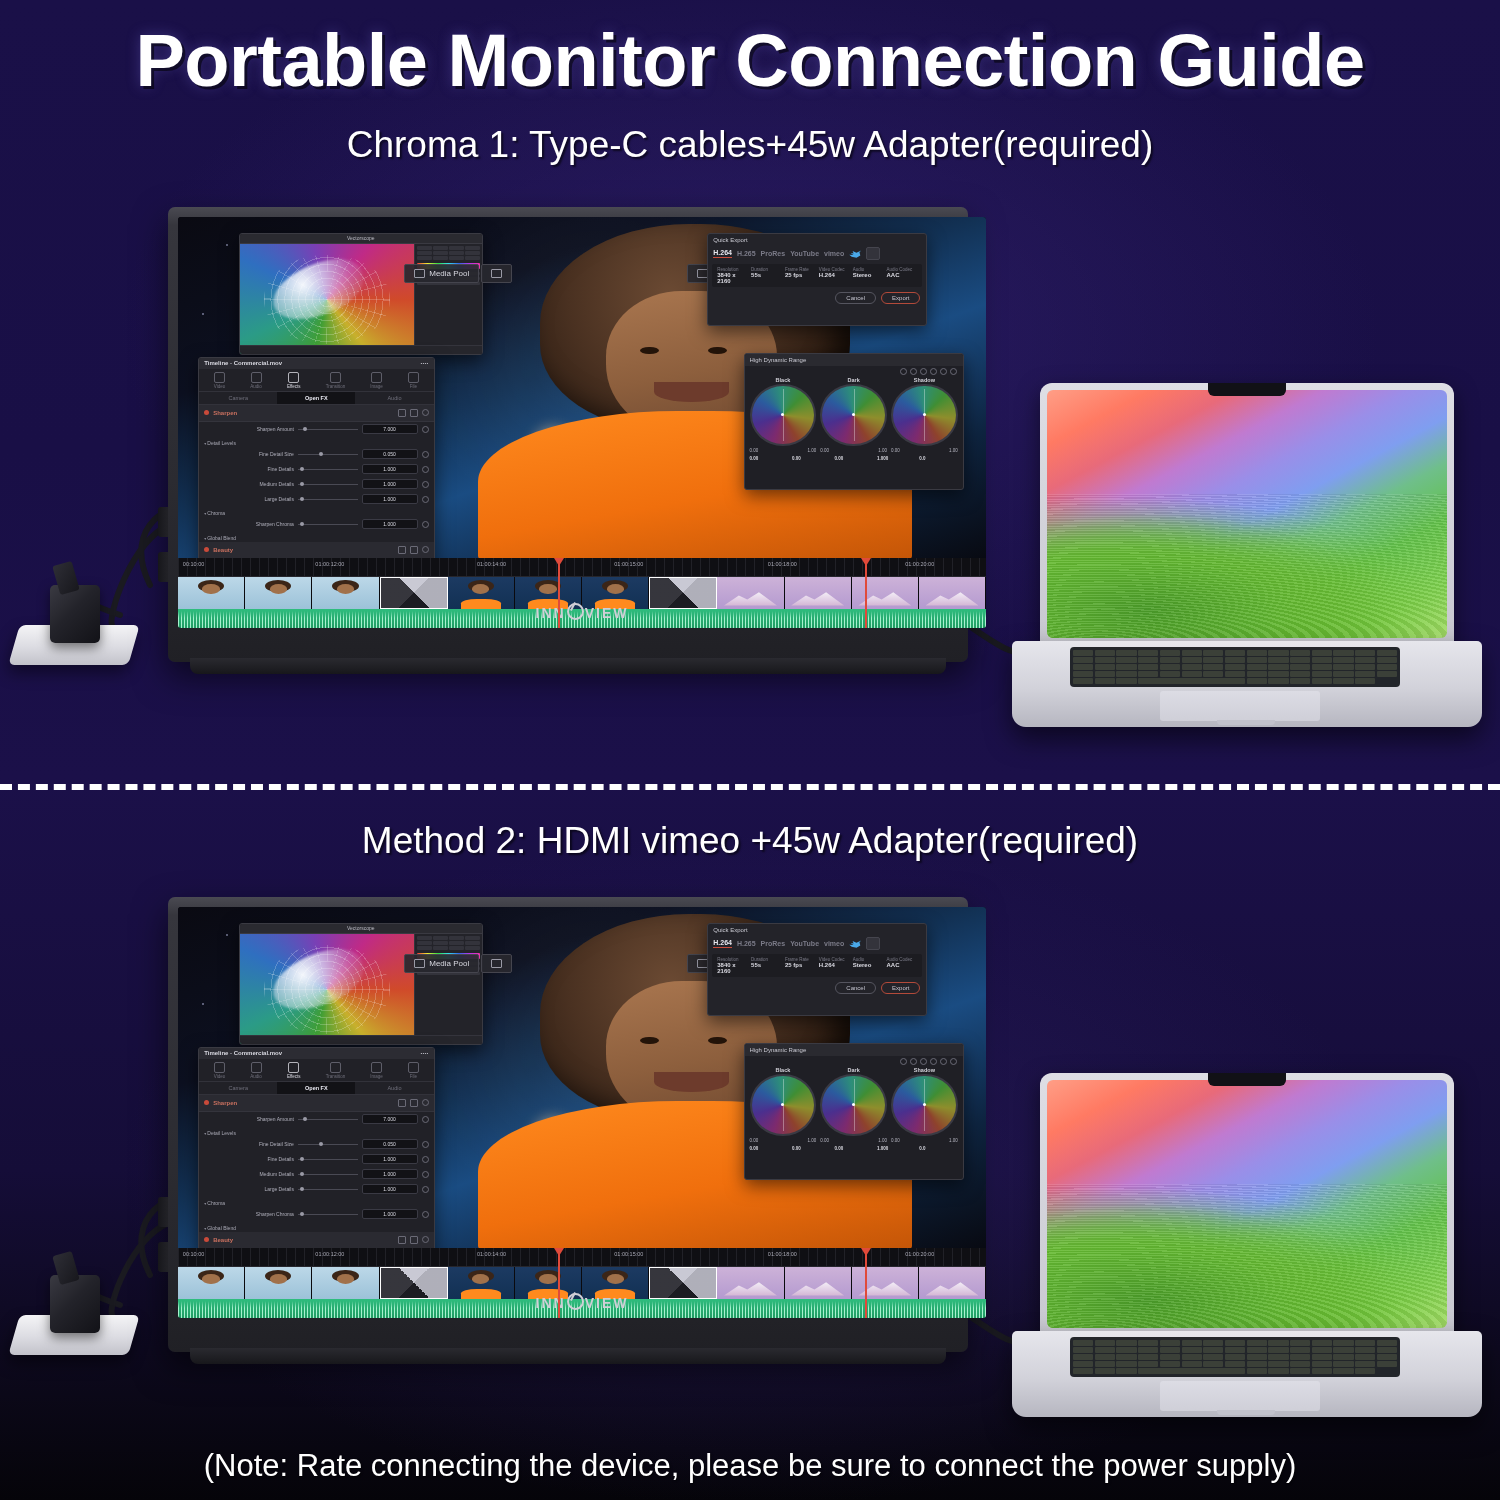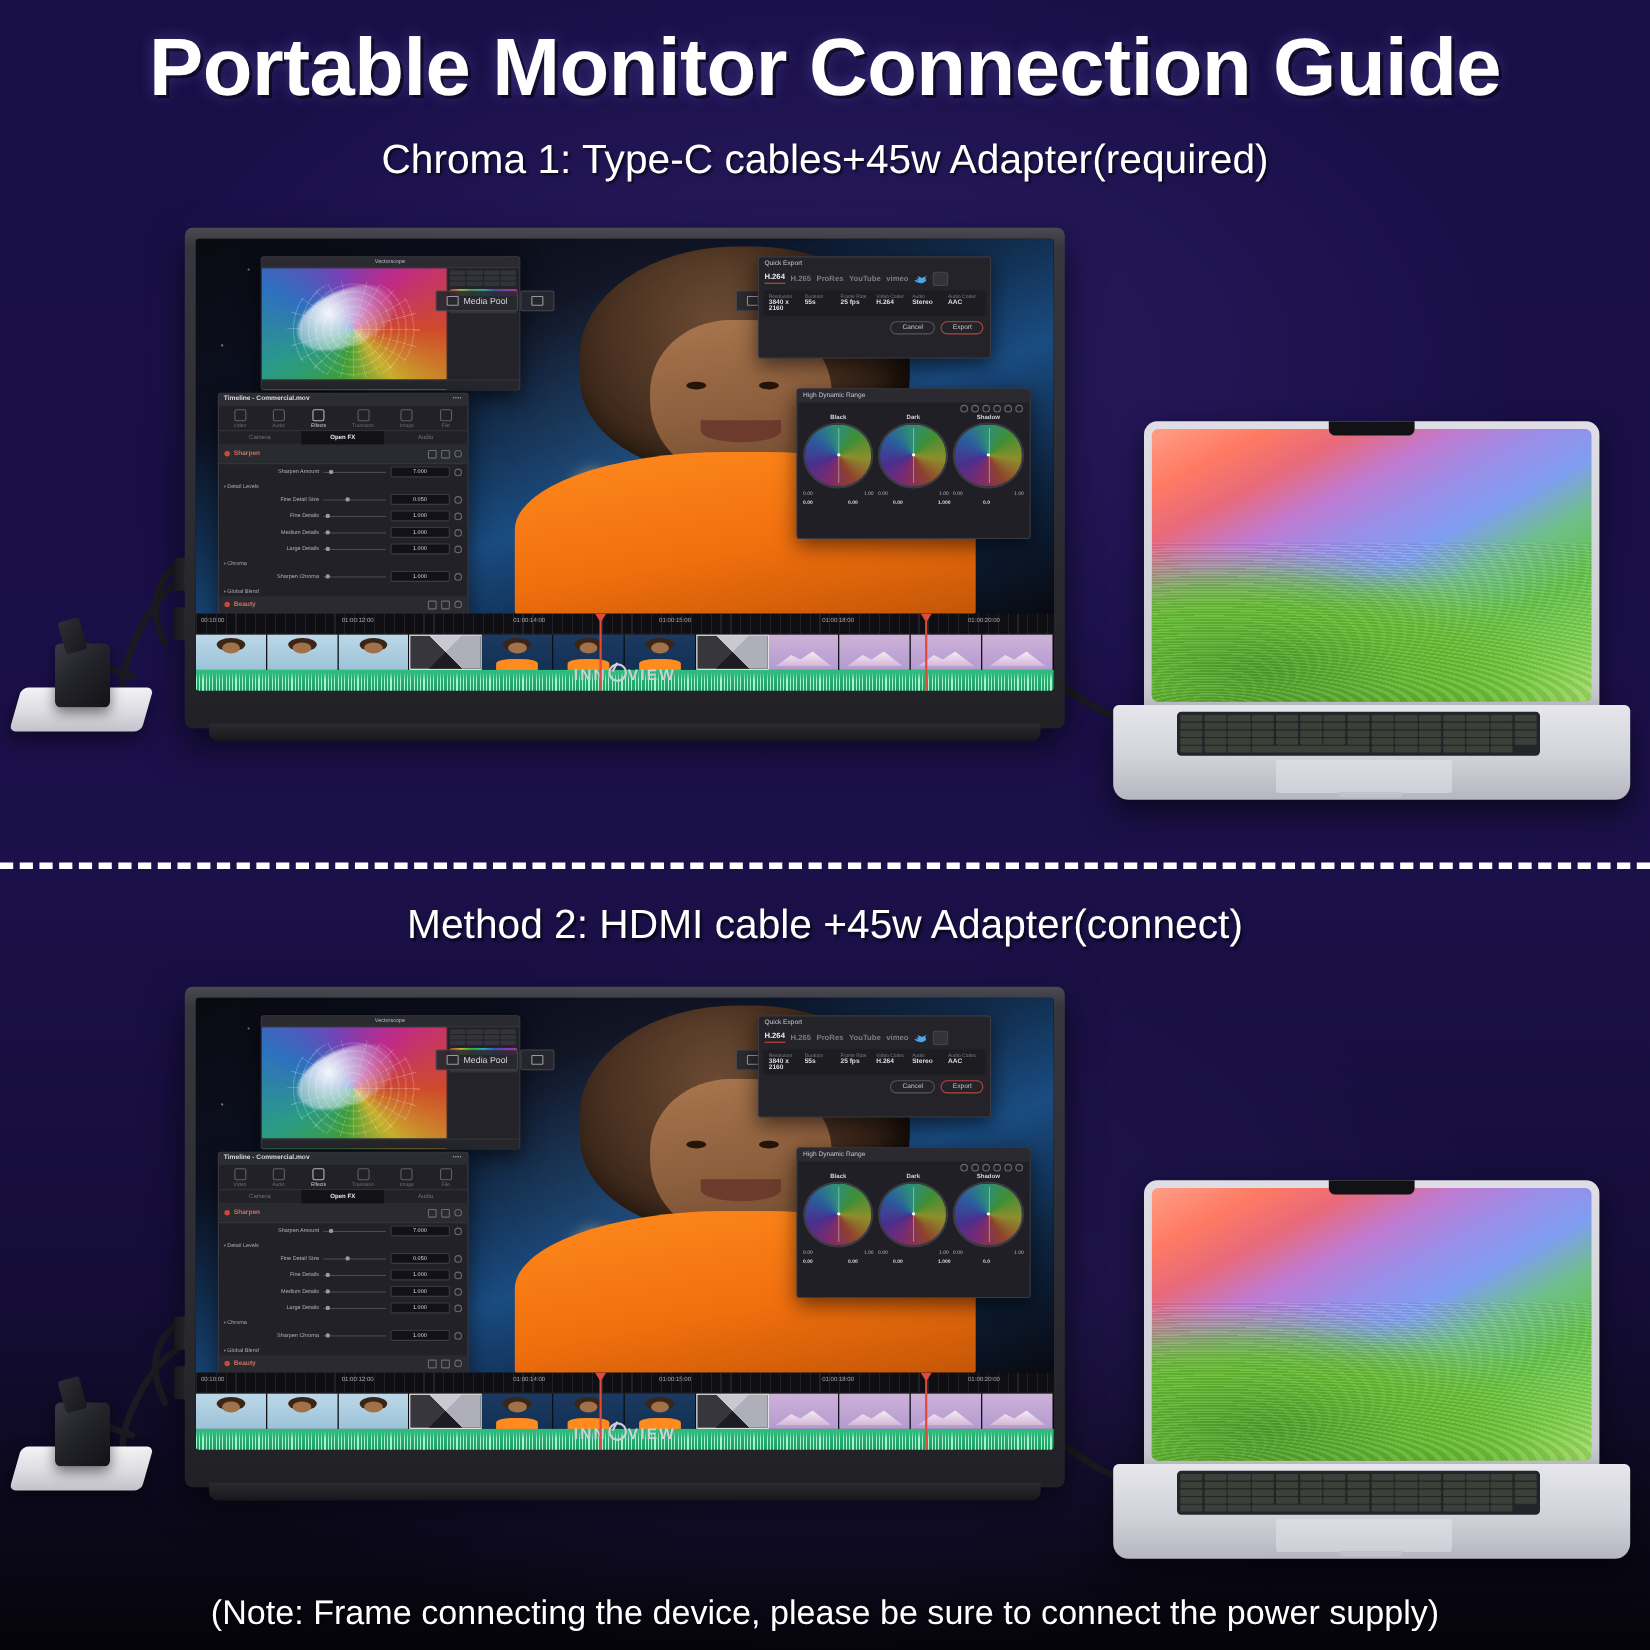--- a/index.html
+++ b/index.html
@@ -53,20 +53,21 @@
   .monitor{position:absolute;left:168px;top:12px;width:800px;height:455px;}
   .mon-body{
     position:absolute;inset:0;border-radius:7px;
     background:linear-gradient(180deg,#4a4a52 0%,#36363d 4%,#2b2b31 60%,#202025 100%);
     box-shadow:0 14px 34px rgba(0,0,0,.6);
     padding:10px 10px 34px 10px;box-sizing:border-box;
   }
   .mon-screen{
     position:relative;width:100%;height:100%;border-radius:3px;overflow:hidden;
     background:#07070c;
+    padding-left:28px;
   }
   .mon-brand{
     position:absolute;left:0;bottom:7px;width:100%;text-align:center;
     font-size:14px;font-weight:bold;color:#cfcfd6;letter-spacing:2px;
   }
   .mon-brand .o{
     display:inline-block;width:13px;height:13px;border:2px solid #cfcfd6;
     border-radius:50%;vertical-align:-2px;margin:0 1px;position:relative;
   }
   .mon-brand .o:after{
@@ -350,22 +351,22 @@
   .cable{position:absolute;left:0;top:0;width:1500px;height:560px;pointer-events:none;}
 </style>
 </head>
 <body>
 
 <div class="page">
 
   <div class="title">Portable Monitor Connection Guide</div>
   <div class="method1">Chroma 1: Type-C cables+45w Adapter(required)</div>
   <div class="divider"></div>
-  <div class="method2">Method 2: HDMI cable +45w Adapter(connect)</div>
-  <div class="note">(Note: Frame connecting the device, please be sure to connect the power supply)</div>
+  <div class="method2">Method 2: HDMI vimeo +45w Adapter(required)</div>
+  <div class="note">(Note: Rate connecting the device, please be sure to connect the power supply)</div>
 
   <div class="scene s1">
 
     <svg class="cable" viewBox="0 0 1500 560">
       <path d="M150 390 C 120 330, 175 300, 200 318" stroke="#1a1a20" stroke-width="6" fill="none" stroke-linecap="round"></path>
       <path d="M120 420 C 60 400, 58 380, 70 372" stroke="#1a1a20" stroke-width="6" fill="none" stroke-linecap="round"></path>
       <path d="M168 330 C 130 350, 108 420, 112 430" stroke="#1a1a20" stroke-width="6" fill="none" stroke-linecap="round"></path>
       <path d="M968 430 C 1000 452, 1010 460, 1040 460" stroke="#1a1a20" stroke-width="6" fill="none" stroke-linecap="round"></path>
     </svg>
 

